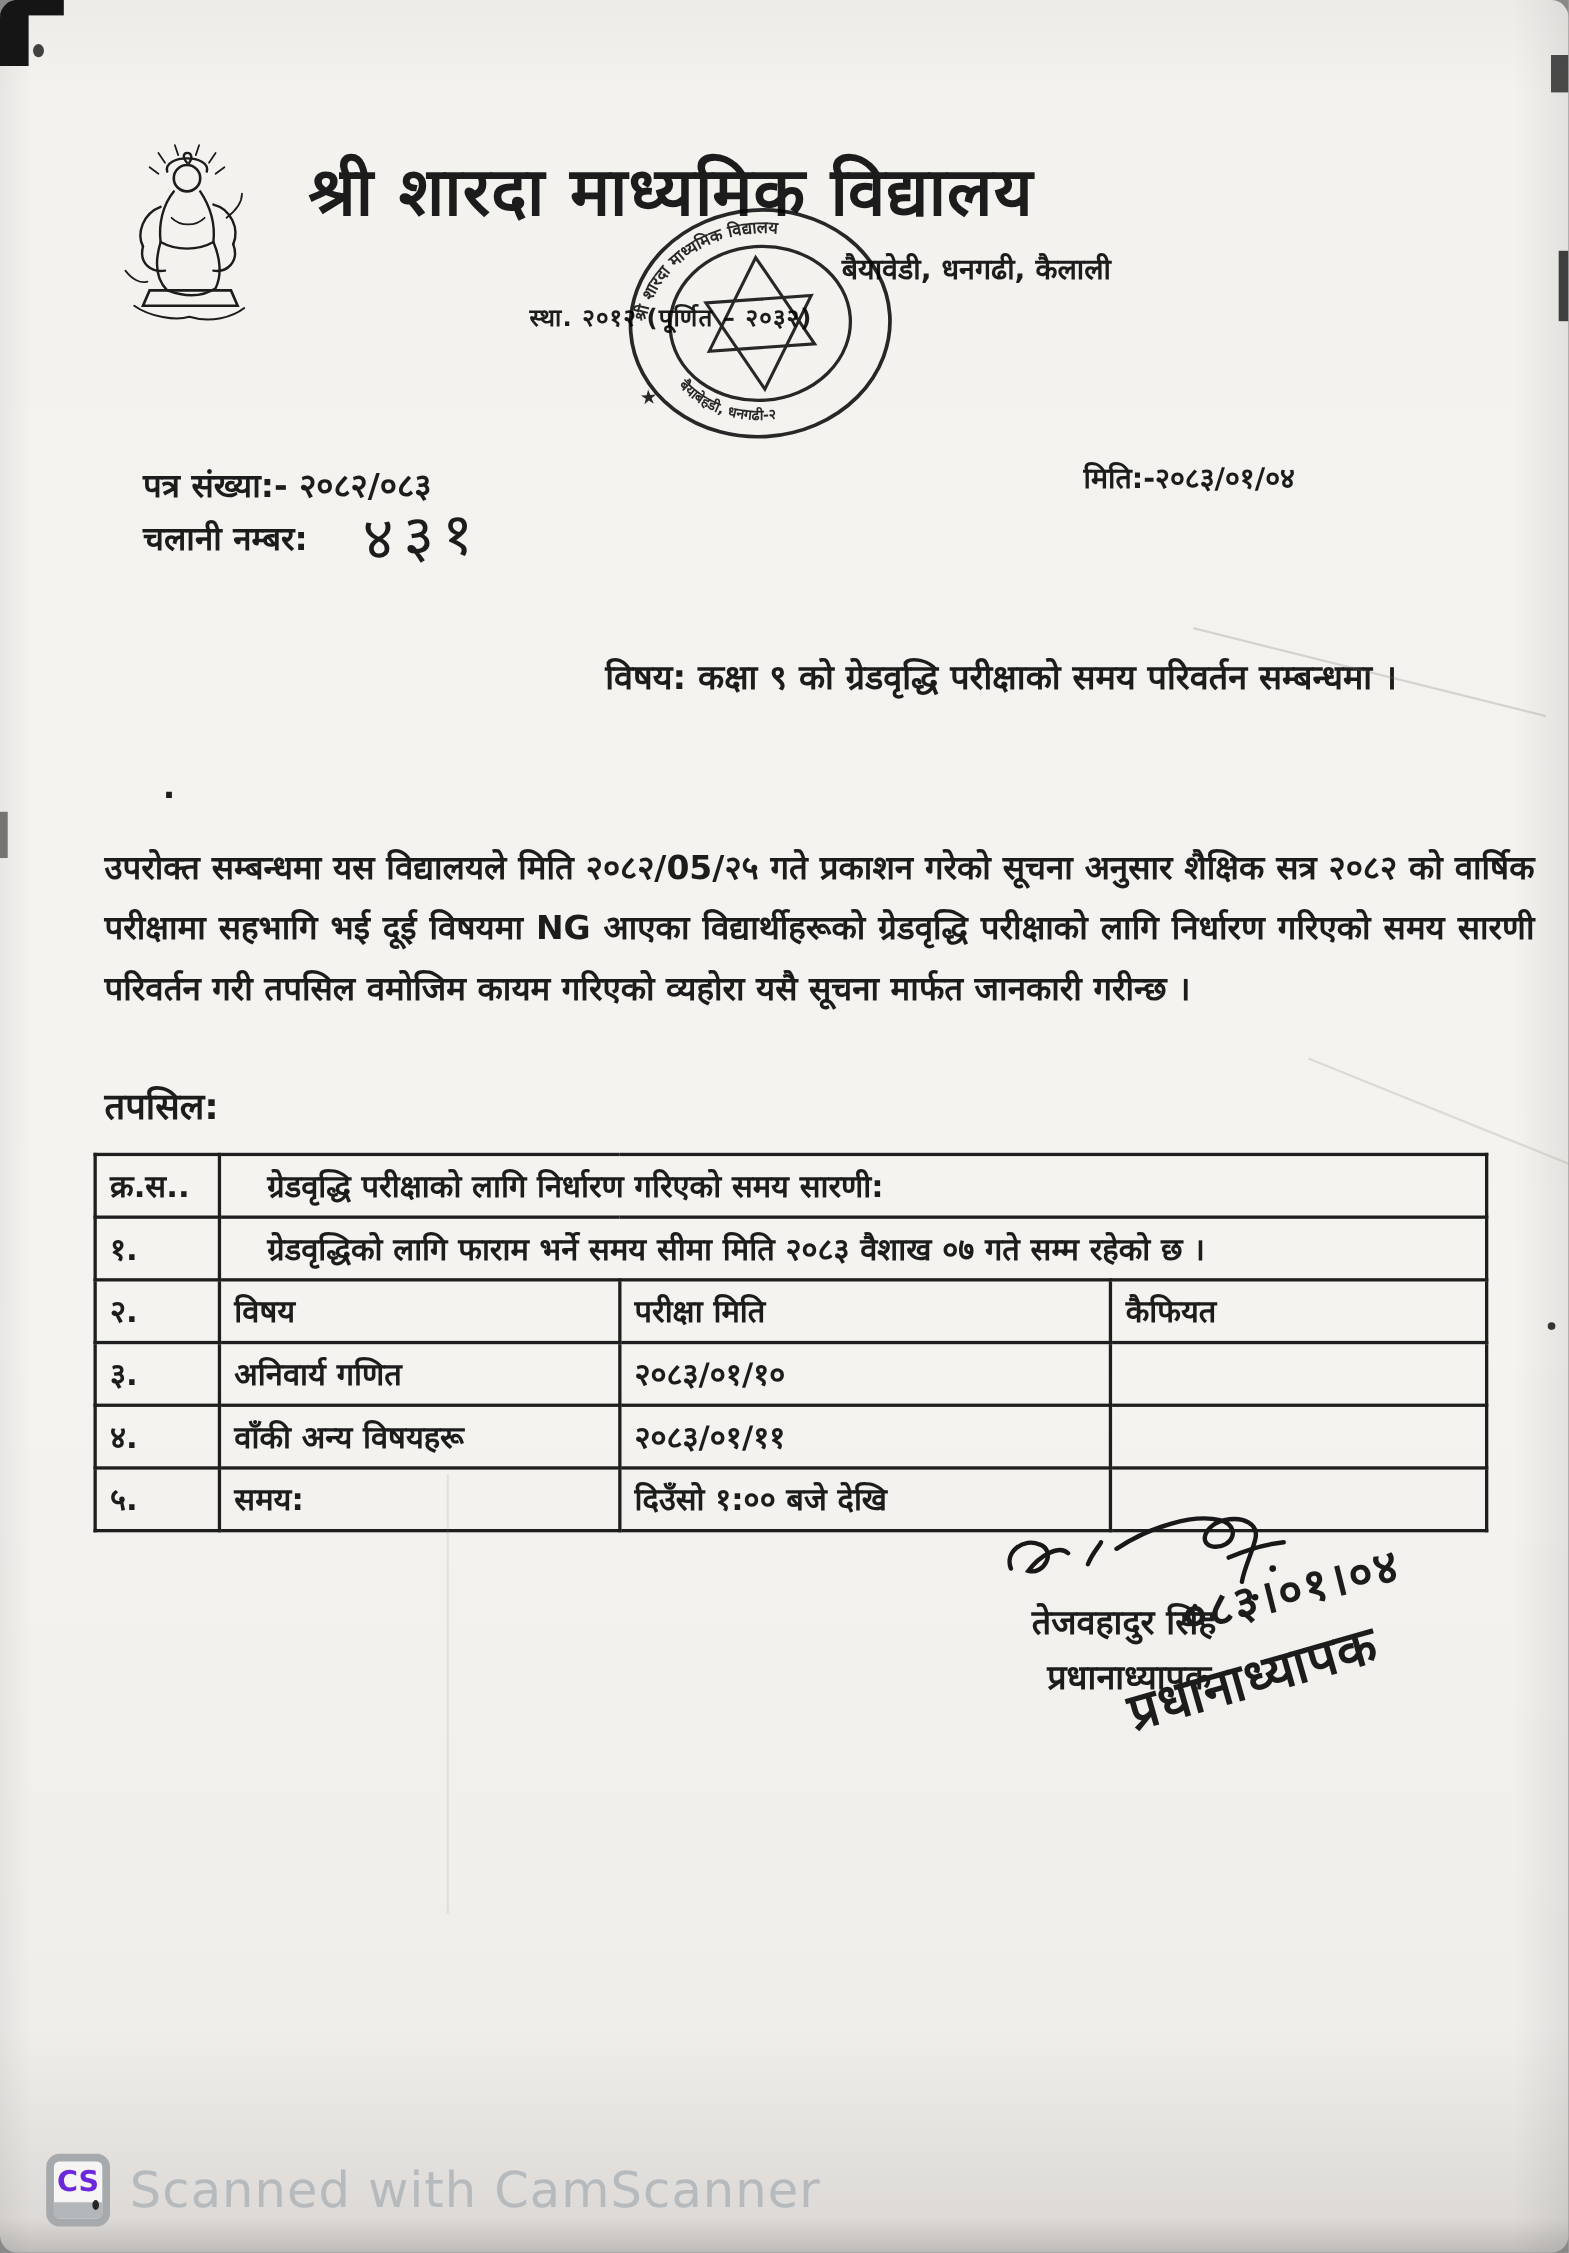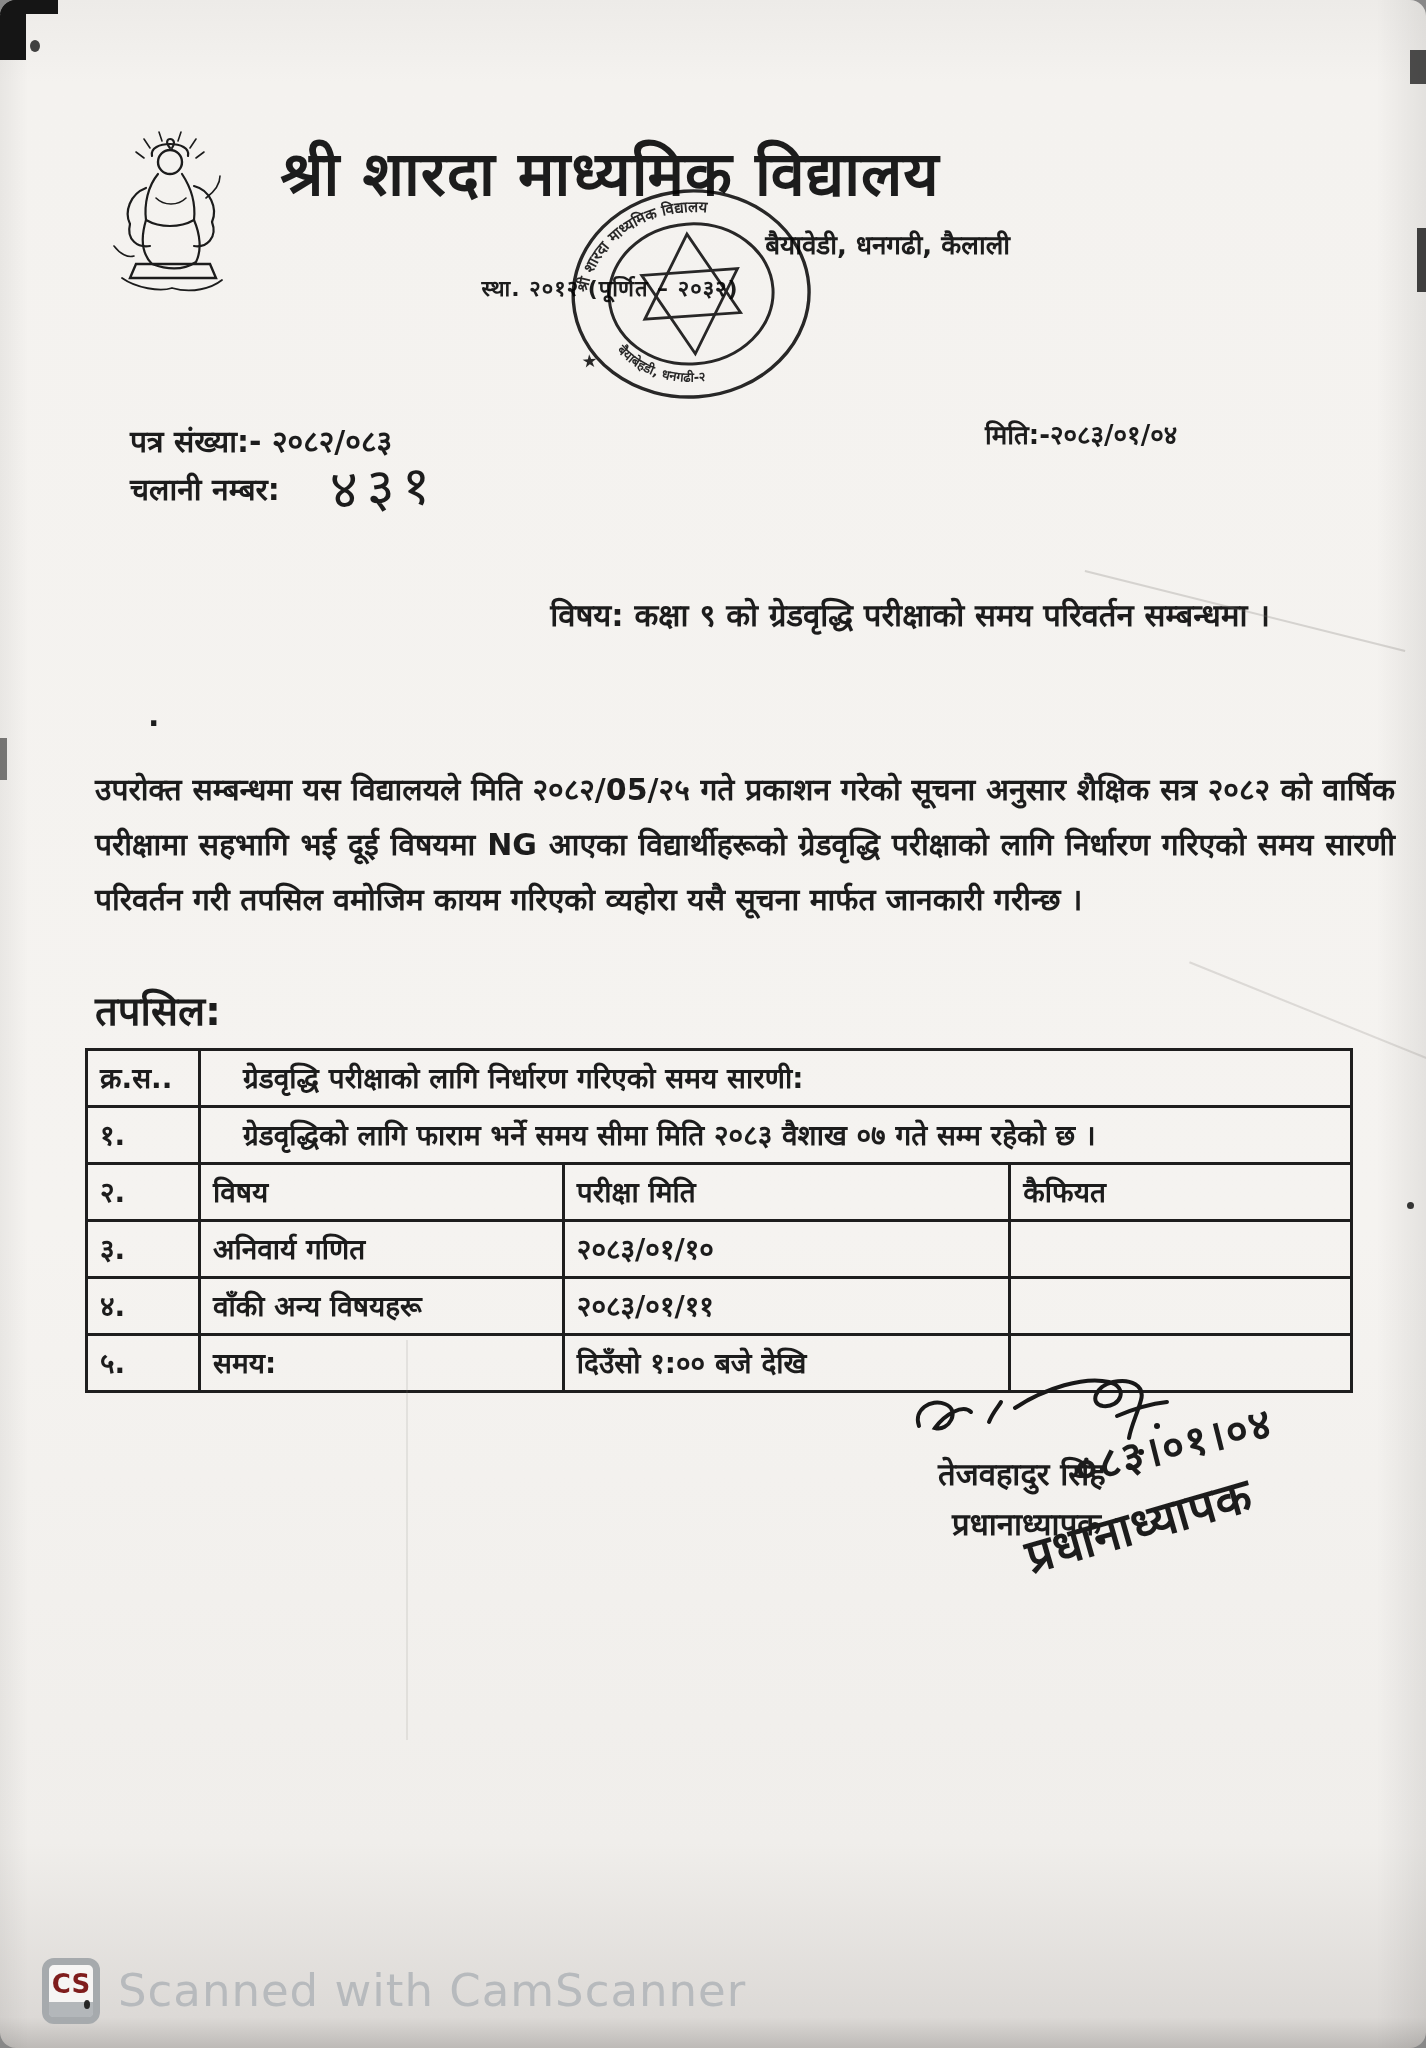--- a/index.html
+++ b/index.html
@@ -45,21 +45,21 @@
     font-family:"DejaVu Sans",sans-serif;
   }
 
   
   .subject{left:150px;top:578px;width:1120px;text-align:right;font-size:31px;font-weight:700;margin-top:15px;}
   .stray-dot{left:148px;top:698px;font-size:30px;font-weight:700;}
   .body-par{
     left:95px;top:762px;width:1300px;
     font-size:30px;font-weight:600;line-height:55px;text-align:justify;
   }
-  .tapsil{left:95px;top:982px;font-size:40px;font-weight:700;}
+  .tapsil{left:95px;top:982px;font-size:33px;font-weight:700;}
 
   
   .sched{left:85px;top:1048px;width:1268px;border-collapse:collapse;}
   .sched td{
     border:3px solid #1e1e1e;
     font-size:28px;font-weight:600;
     padding:7px 12px 9px 12px;
     vertical-align:middle;
   }
   .sched .sn{width:88px;}
@@ -83,21 +83,21 @@
   }
 
   
   .cs-badge{
     left:42px;top:1958px;width:58px;height:66px;
     border:7px solid #a6aaad;border-radius:12px;background:#f6f5f4;
     box-sizing:border-box;display:flex;flex-direction:column;
   }
   .cs-badge .cs-letters{
     flex:1;display:flex;align-items:center;justify-content:center;
-    font-size:26px;font-weight:800;color:#7f1d1d;letter-spacing:0;
+    font-size:26px;font-weight:800;color:#6d28d9;letter-spacing:0;
   }
   .cs-badge .cs-bar{height:15px;background:#b3b7ba;border-radius:0 0 4px 4px;}
   .cs-text{left:118px;top:1964px;font-size:45px;font-weight:400;color:#b7babd;letter-spacing:1px;}
 
   
   .art{background:#151515;}
   .a-tl1{left:0;top:0;width:26px;height:60px;}
   .a-tl2{left:0;top:0;width:58px;height:14px;}
   .a-tl3{left:30px;top:40px;width:10px;height:12px;border-radius:50%;opacity:.8;}
   .a-tr1{right:0;top:50px;width:16px;height:34px;opacity:.75;}

